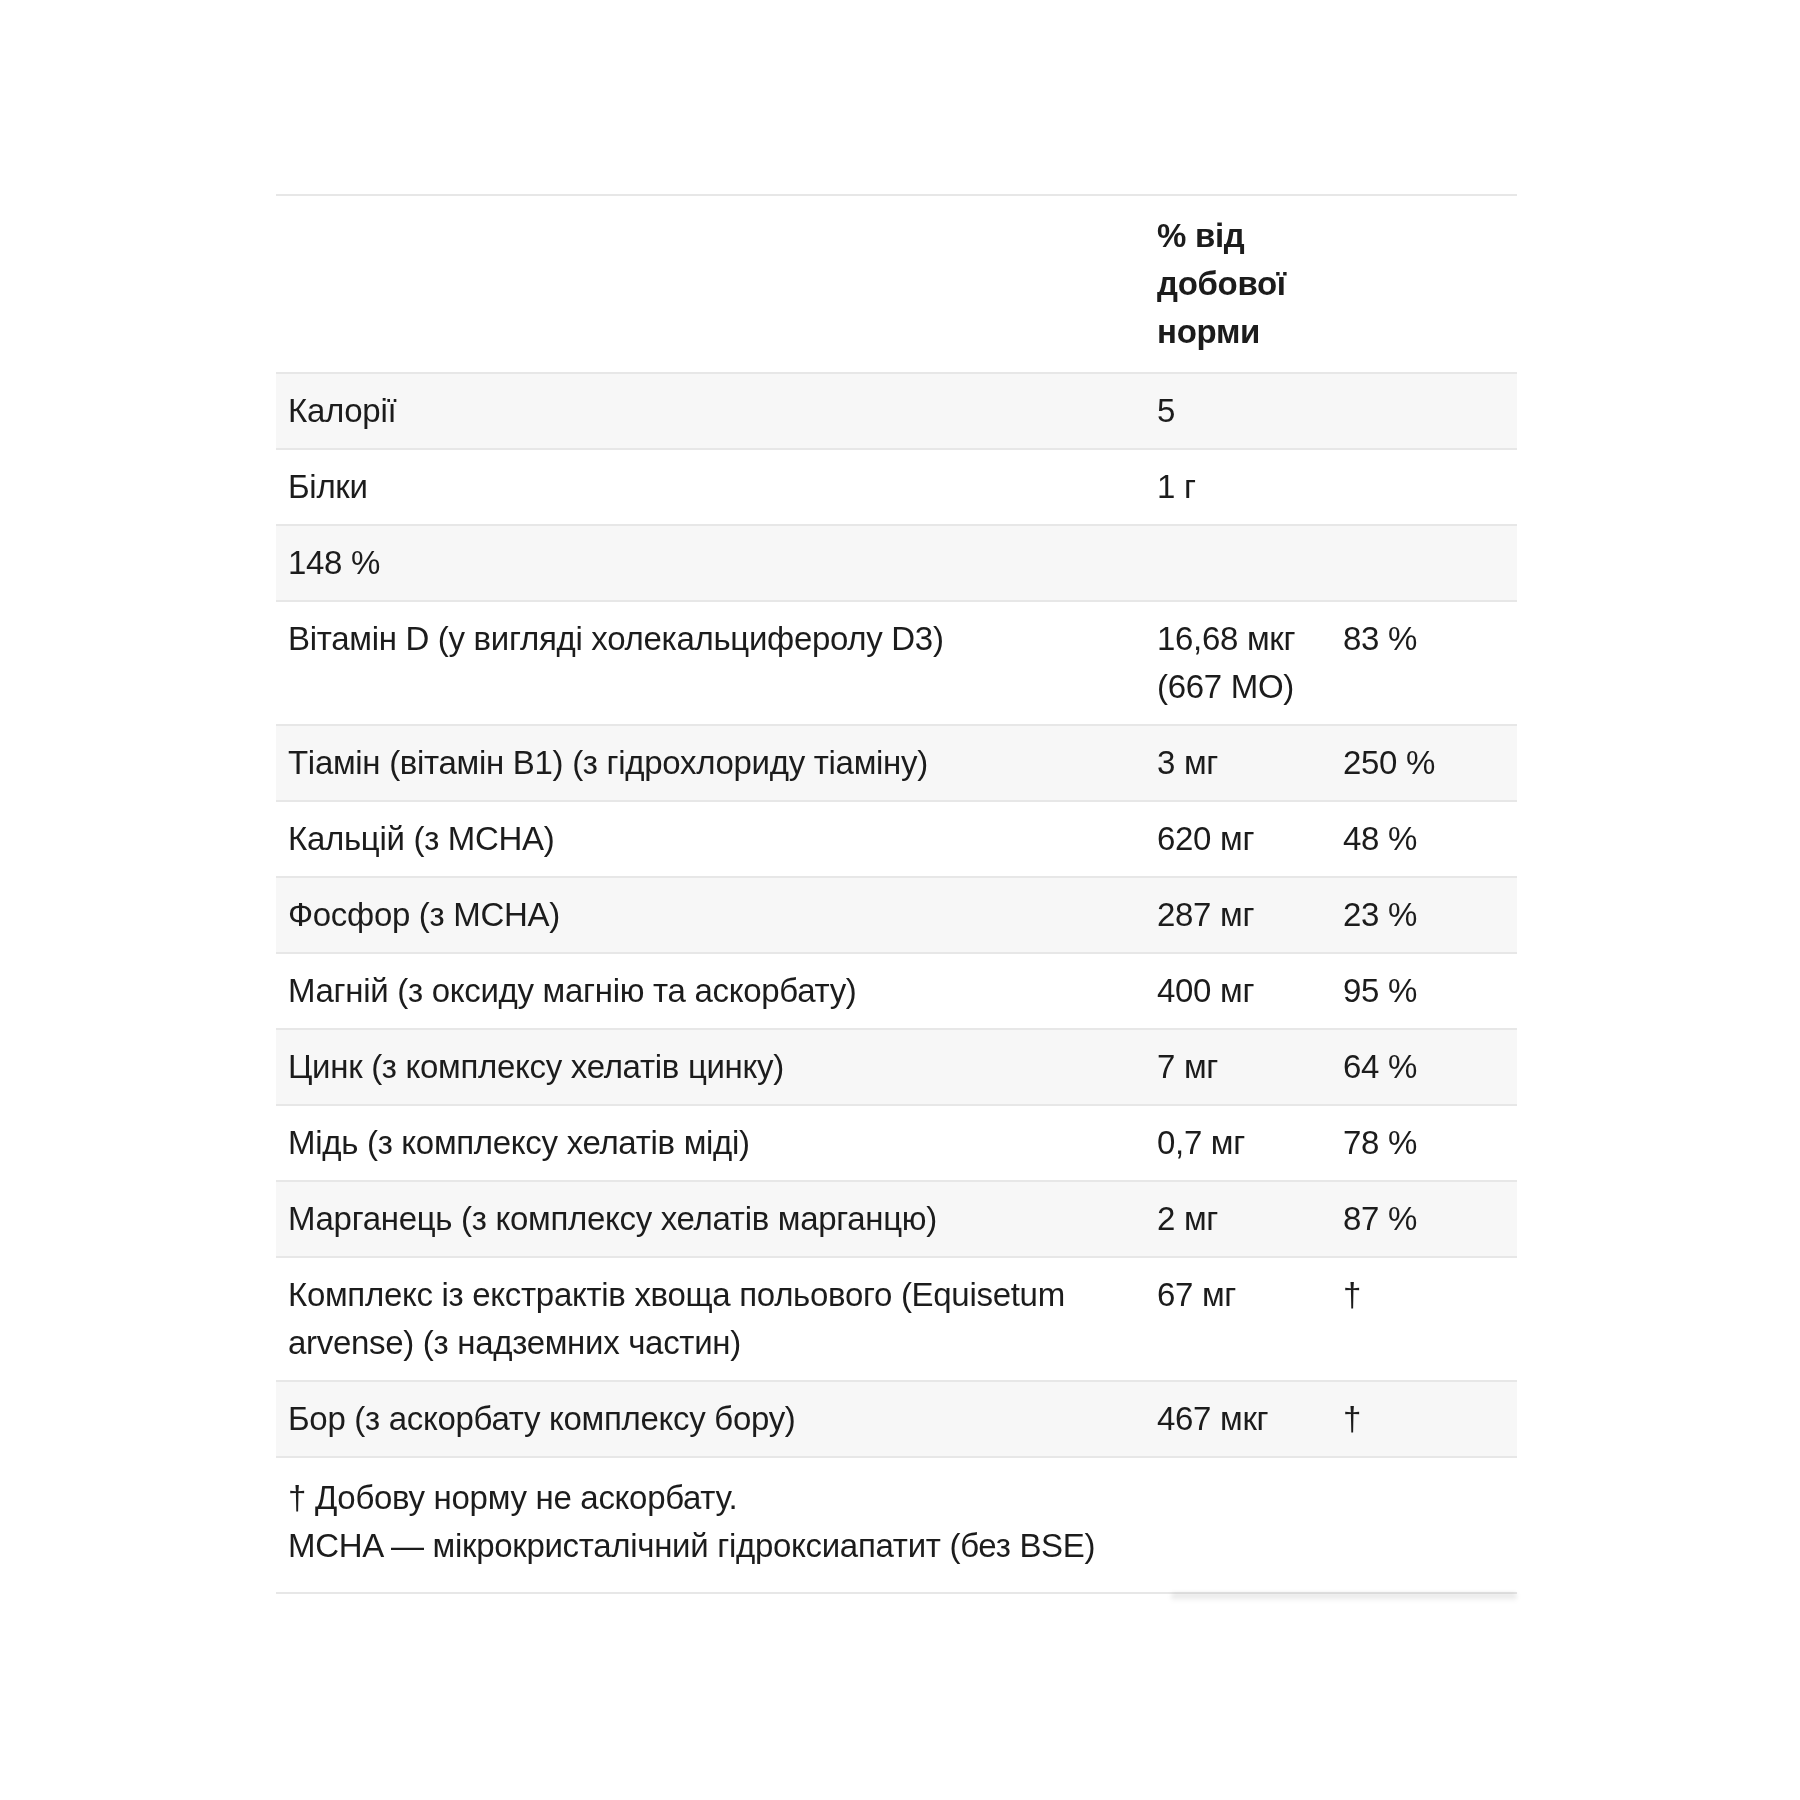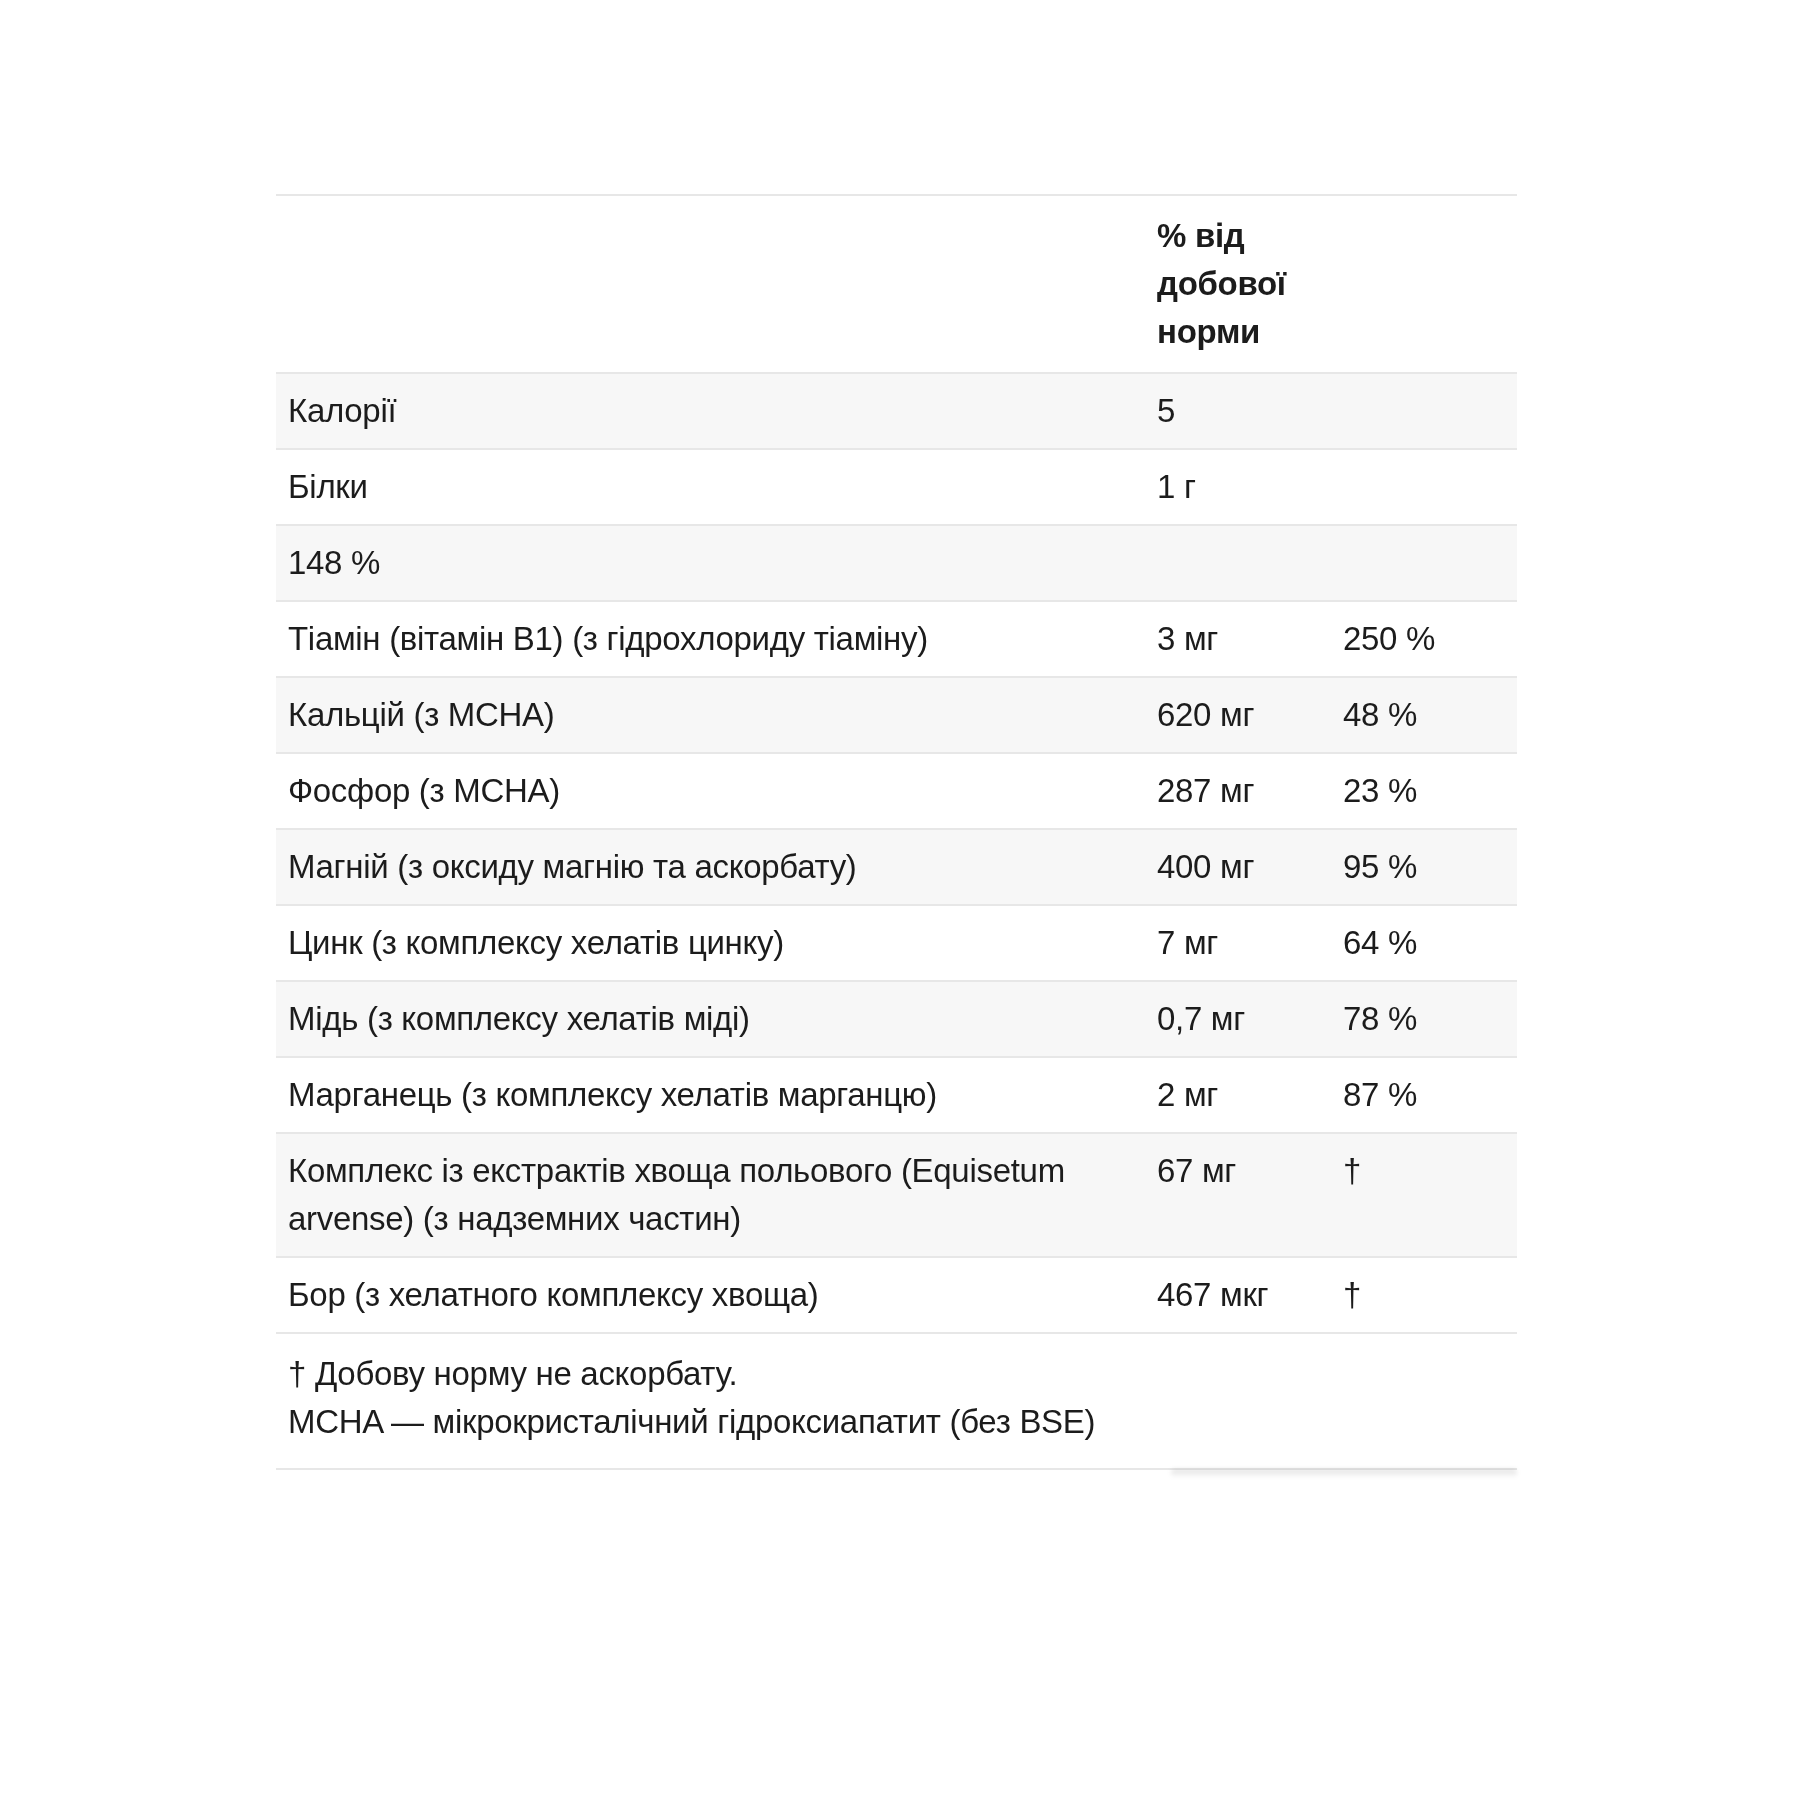--- a/index.html
+++ b/index.html
@@ -85,20 +85,26 @@
   <div class="row">
     <div class="cell">Білки</div>
     <div class="cell">1 г</div>
     <div class="cell"></div>
   </div>
 
   <div class="row">
     <div class="cell">148 %</div>
   </div>
 
+  <div class="row">
+    <div class="cell">Вітамін D (у вигляді холекальциферолу D3)</div>
+    <div class="cell">16,68 мкг
+(667 МО)</div>
+    <div class="cell">83 %</div>
+  </div>
 
   <div class="row">
     <div class="cell">Тіамін (вітамін B1) (з гідрохлориду тіаміну)</div>
     <div class="cell">3 мг</div>
     <div class="cell">250 %</div>
   </div>
 
   <div class="row">
     <div class="cell">Кальцій (з MCHA)</div>
     <div class="cell">620 мг</div>
@@ -136,21 +142,21 @@
   </div>
 
   <div class="row">
     <div class="cell">Комплекс із екстрактів хвоща польового (Equisetum
 arvense) (з надземних частин)</div>
     <div class="cell">67 мг</div>
     <div class="cell">†</div>
   </div>
 
   <div class="row">
-    <div class="cell">Бор (з хелатного комплексу хвоща)</div>
+    <div class="cell">Бор (з аскорбату комплексу бору)</div>
     <div class="cell">467 мкг</div>
     <div class="cell">†</div>
   </div>
 </div>
 
   <div class="footer">
     <div>† Добову норму не аскорбату.</div>
     <div>MCHA — мікрокристалічний гідроксиапатит (без BSE)</div>
   </div>
 

